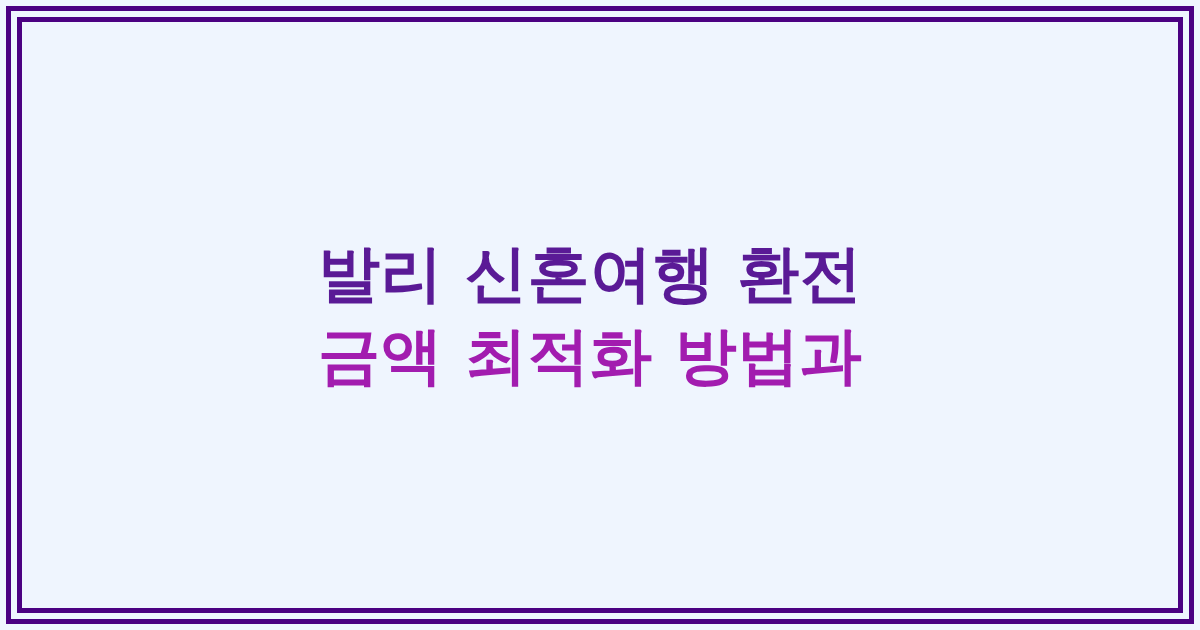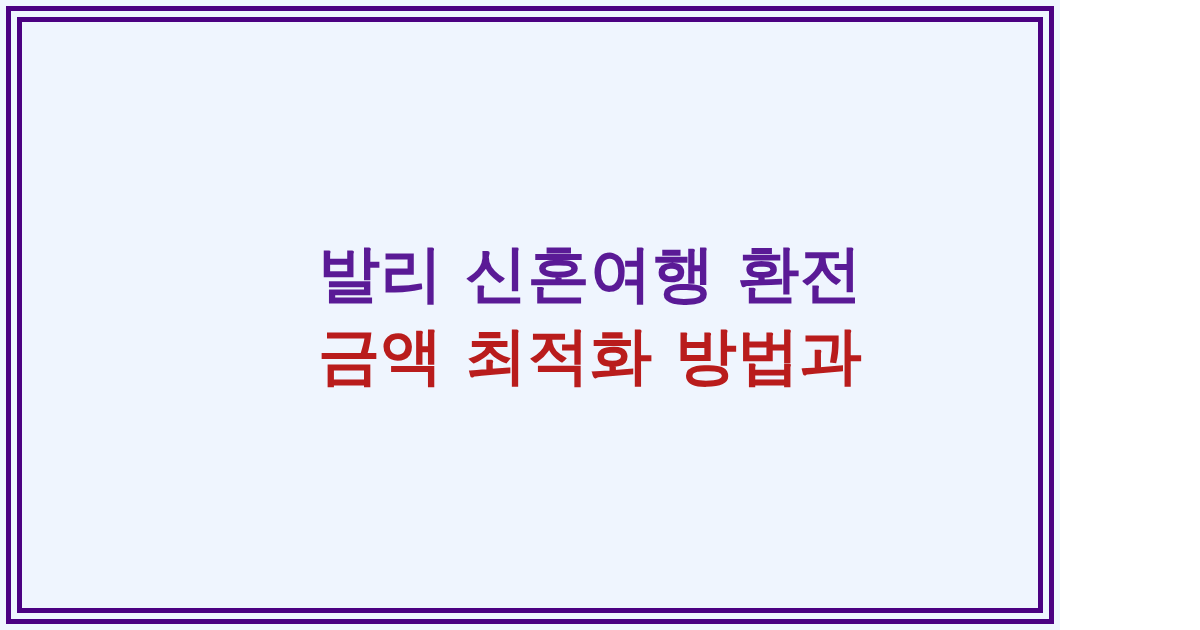--- a/index.html
+++ b/index.html
@@ -12,21 +12,21 @@
     width: 1200px;
     height: 630px;
     overflow: hidden;
     font-family: "DejaVu Sans", "Liberation Sans", sans-serif;
   }
 
   
   .thumbnail-card {
     position: relative;
     box-sizing: border-box;
-    width: 1060px;
+    width: 1200px;
     height: 630px;
     background: #eff5fe;
     display: flex;
     align-items: center;
     justify-content: center;
   }
 
   
   .frame-outer {
     position: absolute;
@@ -81,16 +81,16 @@
 <body>
 
 <div class="thumbnail-card" style="background: rgb(239, 245, 254);">
 
   <div class="frame-outer" style="border-color: rgb(75, 0, 130);"></div>
 
   <div class="frame-inner" style="border-color: rgb(75, 0, 130);"></div>
 
   <div class="title-block">
     <span class="title-line" style="color: rgb(90, 26, 150);">발리 신혼여행 환전</span>
-    <span class="title-line" style="color: #b91c1c;">금액 최적화 방법과</span>
+    <span class="title-line" style="color: #a21caf;">금액 최적화 방법과</span>
   </div>
 
 </div>
 
 </body></html>

